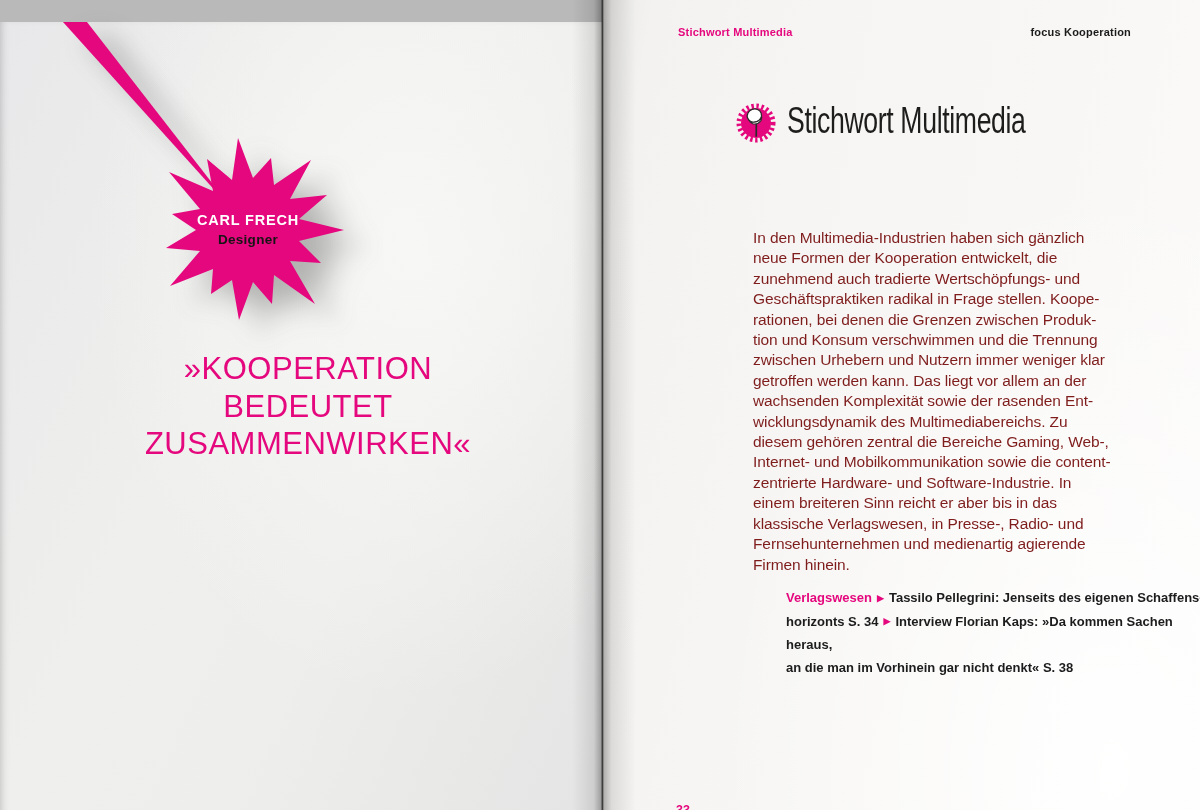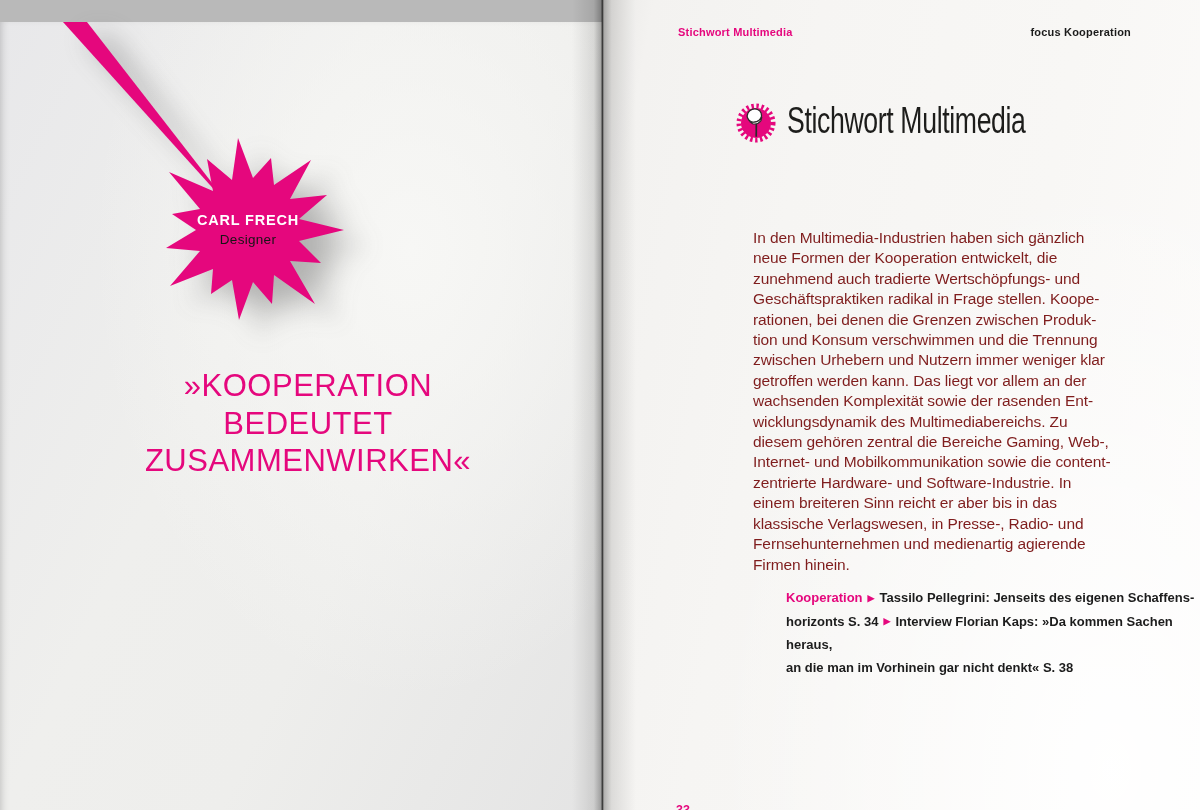--- a/index.html
+++ b/index.html
@@ -40,24 +40,24 @@
     filter:drop-shadow(22px 15px 13px rgba(70,70,70,.38));
   }
   .speaker{
     position:absolute;left:168px;top:190px;width:160px;
     text-align:center;z-index:3;
   }
   .speaker-name{
     color:#ffffff;font-size:14.5px;font-weight:bold;letter-spacing:.8px;
   }
   .speaker-role{
-    color:#151515;font-size:13.5px;font-weight:normal;margin-top:4px;letter-spacing:.3px;
+    color:#151515;font-size:13.5px;font-weight:bold;margin-top:4px;letter-spacing:.3px;
   }
   .pull-quote{
-    position:absolute;left:96px;top:345px;width:424px;
+    position:absolute;left:96px;top:328px;width:424px;
     text-align:center;white-space:pre-line;
     font-size:31px;line-height:37.5px;font-weight:400;letter-spacing:.5px;
     color:#e5077d;
   }
 
   
   .run-left{
     position:absolute;left:678px;top:26px;
     font-size:11px;font-weight:bold;letter-spacing:.2px;color:#e5077d;
   }
@@ -140,21 +140,21 @@
 wicklungsdynamik des Multimediabereichs. Zu
 diesem gehören zentral die Bereiche Gaming, Web-,
 Internet- und Mobilkommunikation sowie die content-
 zentrierte Hardware- und Software-Industrie. In
 einem breiteren Sinn reicht er aber bis in das
 klassische Verlagswesen, in Presse-, Radio- und
 Fernsehunternehmen und medienartig agierende
 Firmen hinein.</div>
 
   <div class="cross-refs">
-    <span class="label">Kooperation</span><span class="arrow">▶</span><span class="ref">Tassilo Pellegrini: Jenseits des eigenen Schaffens-
+    <span class="label">Verlagswesen</span><span class="arrow">▶</span><span class="ref">Tassilo Pellegrini: Jenseits des eigenen Schaffens-
 horizonts S. 34</span><span class="arrow">▶</span><span class="ref">Interview Florian Kaps: »Da kommen Sachen heraus,
 an die man im Vorhinein gar nicht denkt« S. 38</span>
   </div>
 
   <div class="folio">33</div>
 
   <div class="gutter"></div>
 </div>
 
 </body></html>

